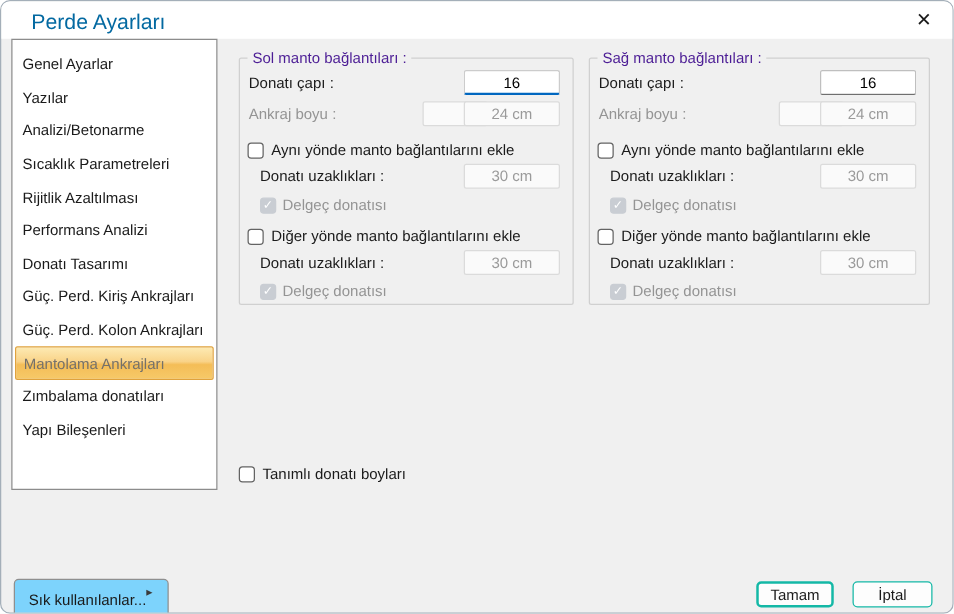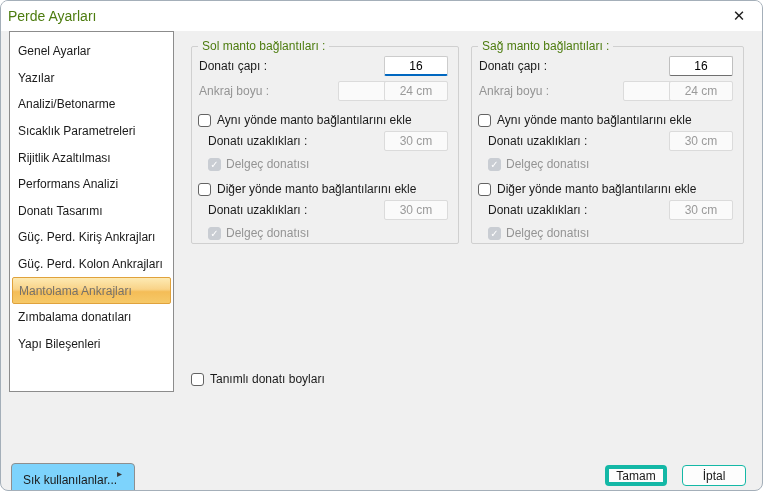--- a/index.html
+++ b/index.html
@@ -4,63 +4,63 @@
 <style>
   * { box-sizing: border-box; margin: 0; padding: 0; }
   html,body { width:763px; height:491px; }
   body { font-family:"Liberation Sans", sans-serif; font-size:12px; color:#1a1a1a; }
 
   .dialog { position:relative; width:763px; height:491px; background:#f0f0f0;
             border:1px solid #a4afb9; border-radius:8px; overflow:hidden; }
 
   
   .titlebar { position:absolute; left:0; top:0; width:100%; height:30px; background:#ffffff; }
-  .title { position:absolute; left:7px; top:7px; font-size:14px; color:#4d7c0f; }
+  .title { position:absolute; left:24px; top:7px; font-size:17px; color:#0369a1; }
   .close-btn { position:absolute; right:10px; top:3px; width:26px; height:24px;
                display:flex; align-items:center; justify-content:center;
                font-size:15px; color:#1a1a1a; cursor:pointer; }
 
   
   .sidebar { position:absolute; left:8px; top:30px; width:165px; height:361px;
              background:#ffffff; border:1px solid #8c8c8c; padding-top:6px; overflow:hidden; }
   .side-item { height:26.6px; display:flex; align-items:center; padding-left:8px;
                color:#1a1a1a; cursor:pointer; }
   .side-item.selected { margin:0 2px; padding-left:6px; border:1px solid #e0a23c; border-radius:2px;
                background:linear-gradient(180deg,#fdeab3 0%,#f9d388 45%,#f4bd57 55%,#f6c968 100%);
                color:#75716a; }
 
   
   .panel { position:absolute; top:45px; height:198px; border:1px solid #d0d0d0; border-radius:2px; }
   .panel-left { left:190px; width:268px; }
   .panel-right { left:470px; width:273px; }
-  .legend { position:absolute; top:-8px; left:6px; background:#f0f0f0; padding:0 4px; color:#4d7c0f; }
+  .legend { position:absolute; top:-8px; left:6px; background:#f0f0f0; padding:0 4px; color:#4c1d95; }
 
   .lbl { position:absolute; height:14px; line-height:14px; white-space:nowrap; }
   .lbl.dim { color:#949494; }
 
-  .tbox { position:absolute; height:20px; width:64px; text-align:center;
+  .tbox { position:absolute; height:20px; width:77px; text-align:center;
           border:1px solid #bfbfbf; border-bottom:1px solid #6f6f6f; border-radius:2px;
           background:#fff; color:#000; font-family:"Liberation Sans",sans-serif; font-size:12px; outline:none; }
   .tbox.focused { border:1px solid #cccccc; border-bottom:2px solid #0067c0; }
   .tbox:disabled { border:1px solid #dbdbdb; background:#fafafa; color:#9a9a9a; }
 
   .cb { position:absolute; width:13px; height:13px; border:1px solid #636363; border-radius:3px;
         background:#fff; cursor:pointer; }
   .cb.cbd { border:1px solid #c9cdd3; background:#c9cdd3; color:#ffffff; cursor:default;
             display:flex; align-items:center; justify-content:center; font-size:10px; line-height:10px; }
 
   
   .fav-btn { position:absolute; left:10px; top:462px; width:124px; height:34px;
              border:1px solid #8f8f8f; border-radius:4px; background:#7dd3fc;
              display:flex; align-items:center; cursor:pointer; }
   .fav-btn .t { padding-left:11px; }
   .fav-btn .arrow { position:absolute; right:12px; top:4px; font-size:10px; color:#3a3a3a; }
   .btn { position:absolute; top:464px; height:21px; border-radius:4px; background:#fdfdfd;
          display:flex; align-items:center; justify-content:center; cursor:pointer; font-size:12px; }
-  .btn-ok { left:604px; width:62px; border:4px solid #14b8a6; }
+  .btn-ok { left:604px; width:62px; border:2px solid #14b8a6; }
   .btn-cancel { left:681px; width:64px; border:1px solid #14b8a6; }
 </style>
 </head>
 <body>
 
 <div class="dialog">
 
   <div class="titlebar">
     <div class="title">Perde Ayarları</div>
     <div class="close-btn">✕</div>

